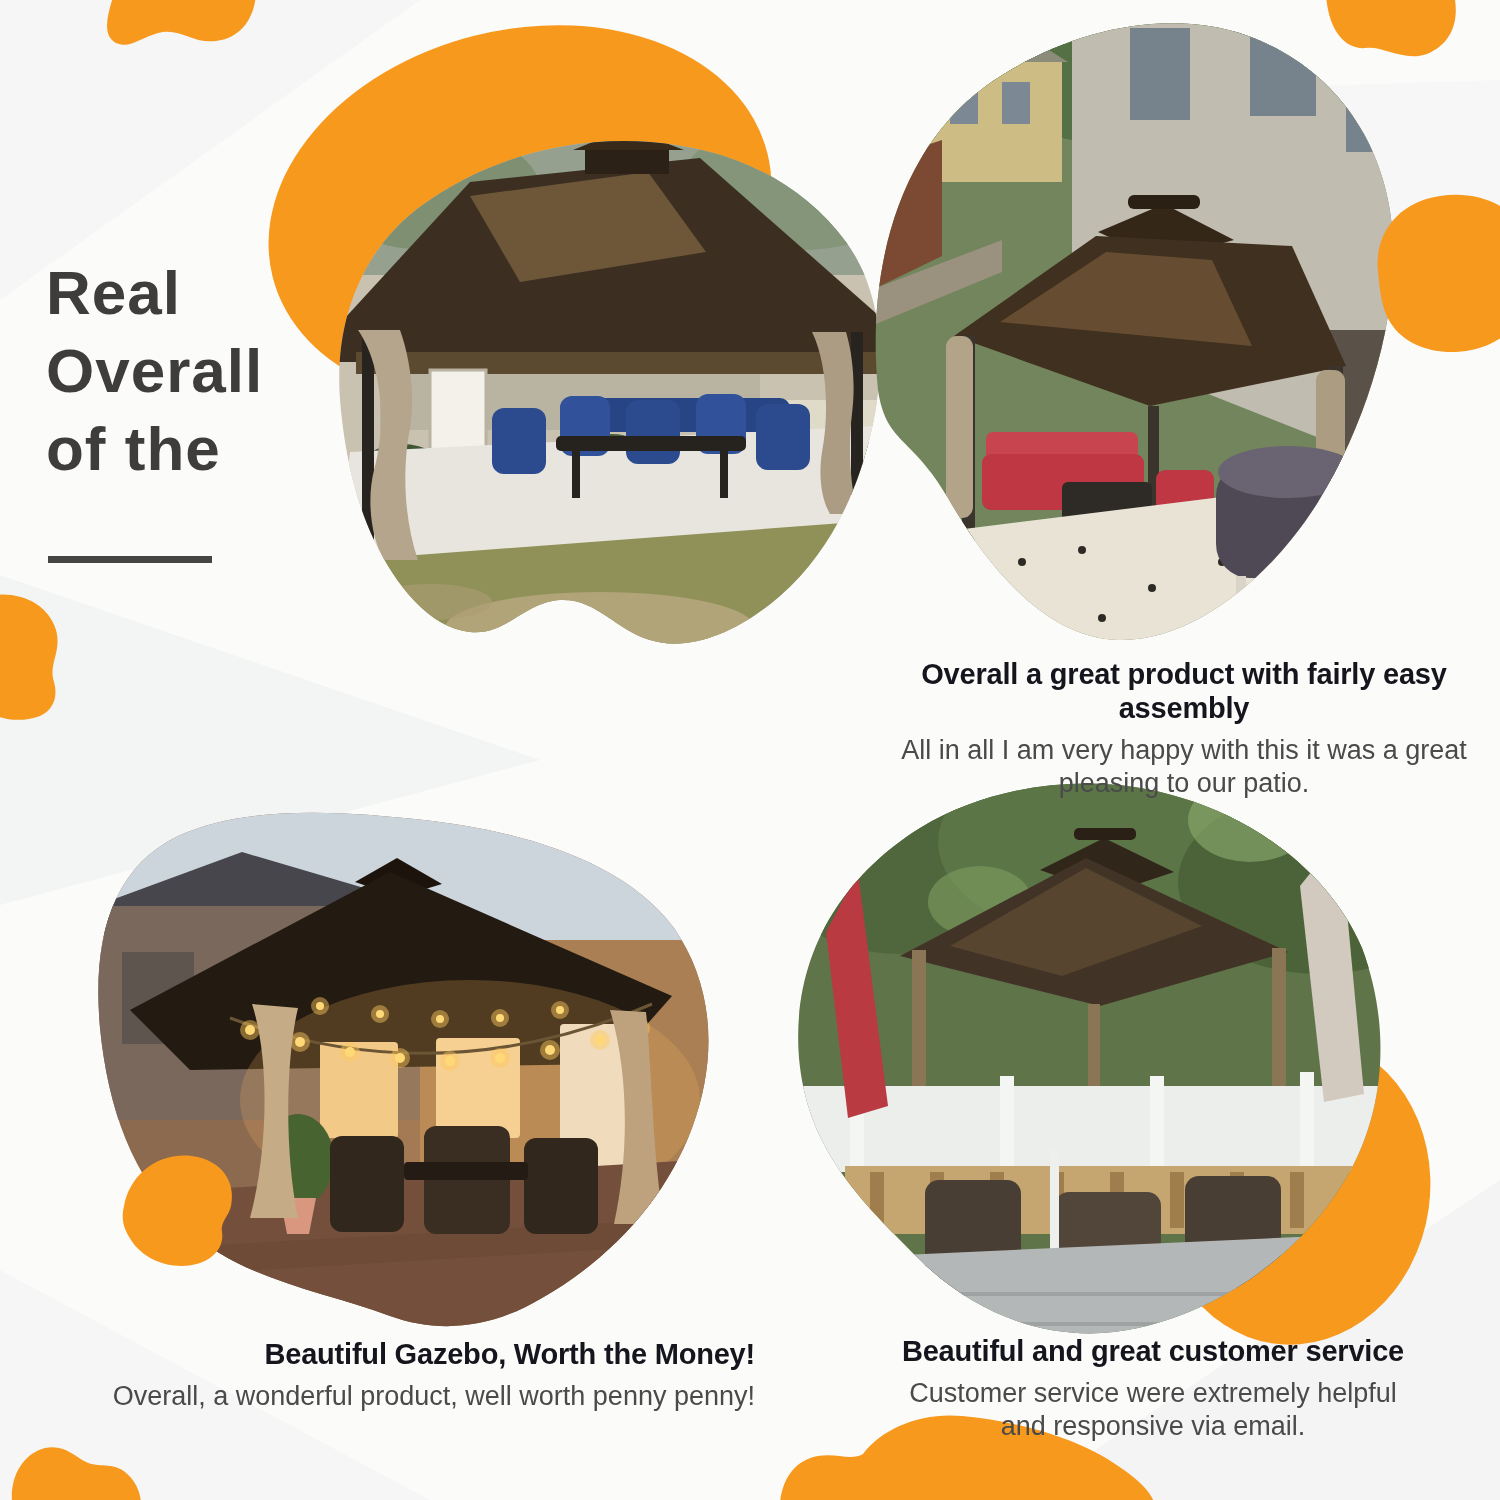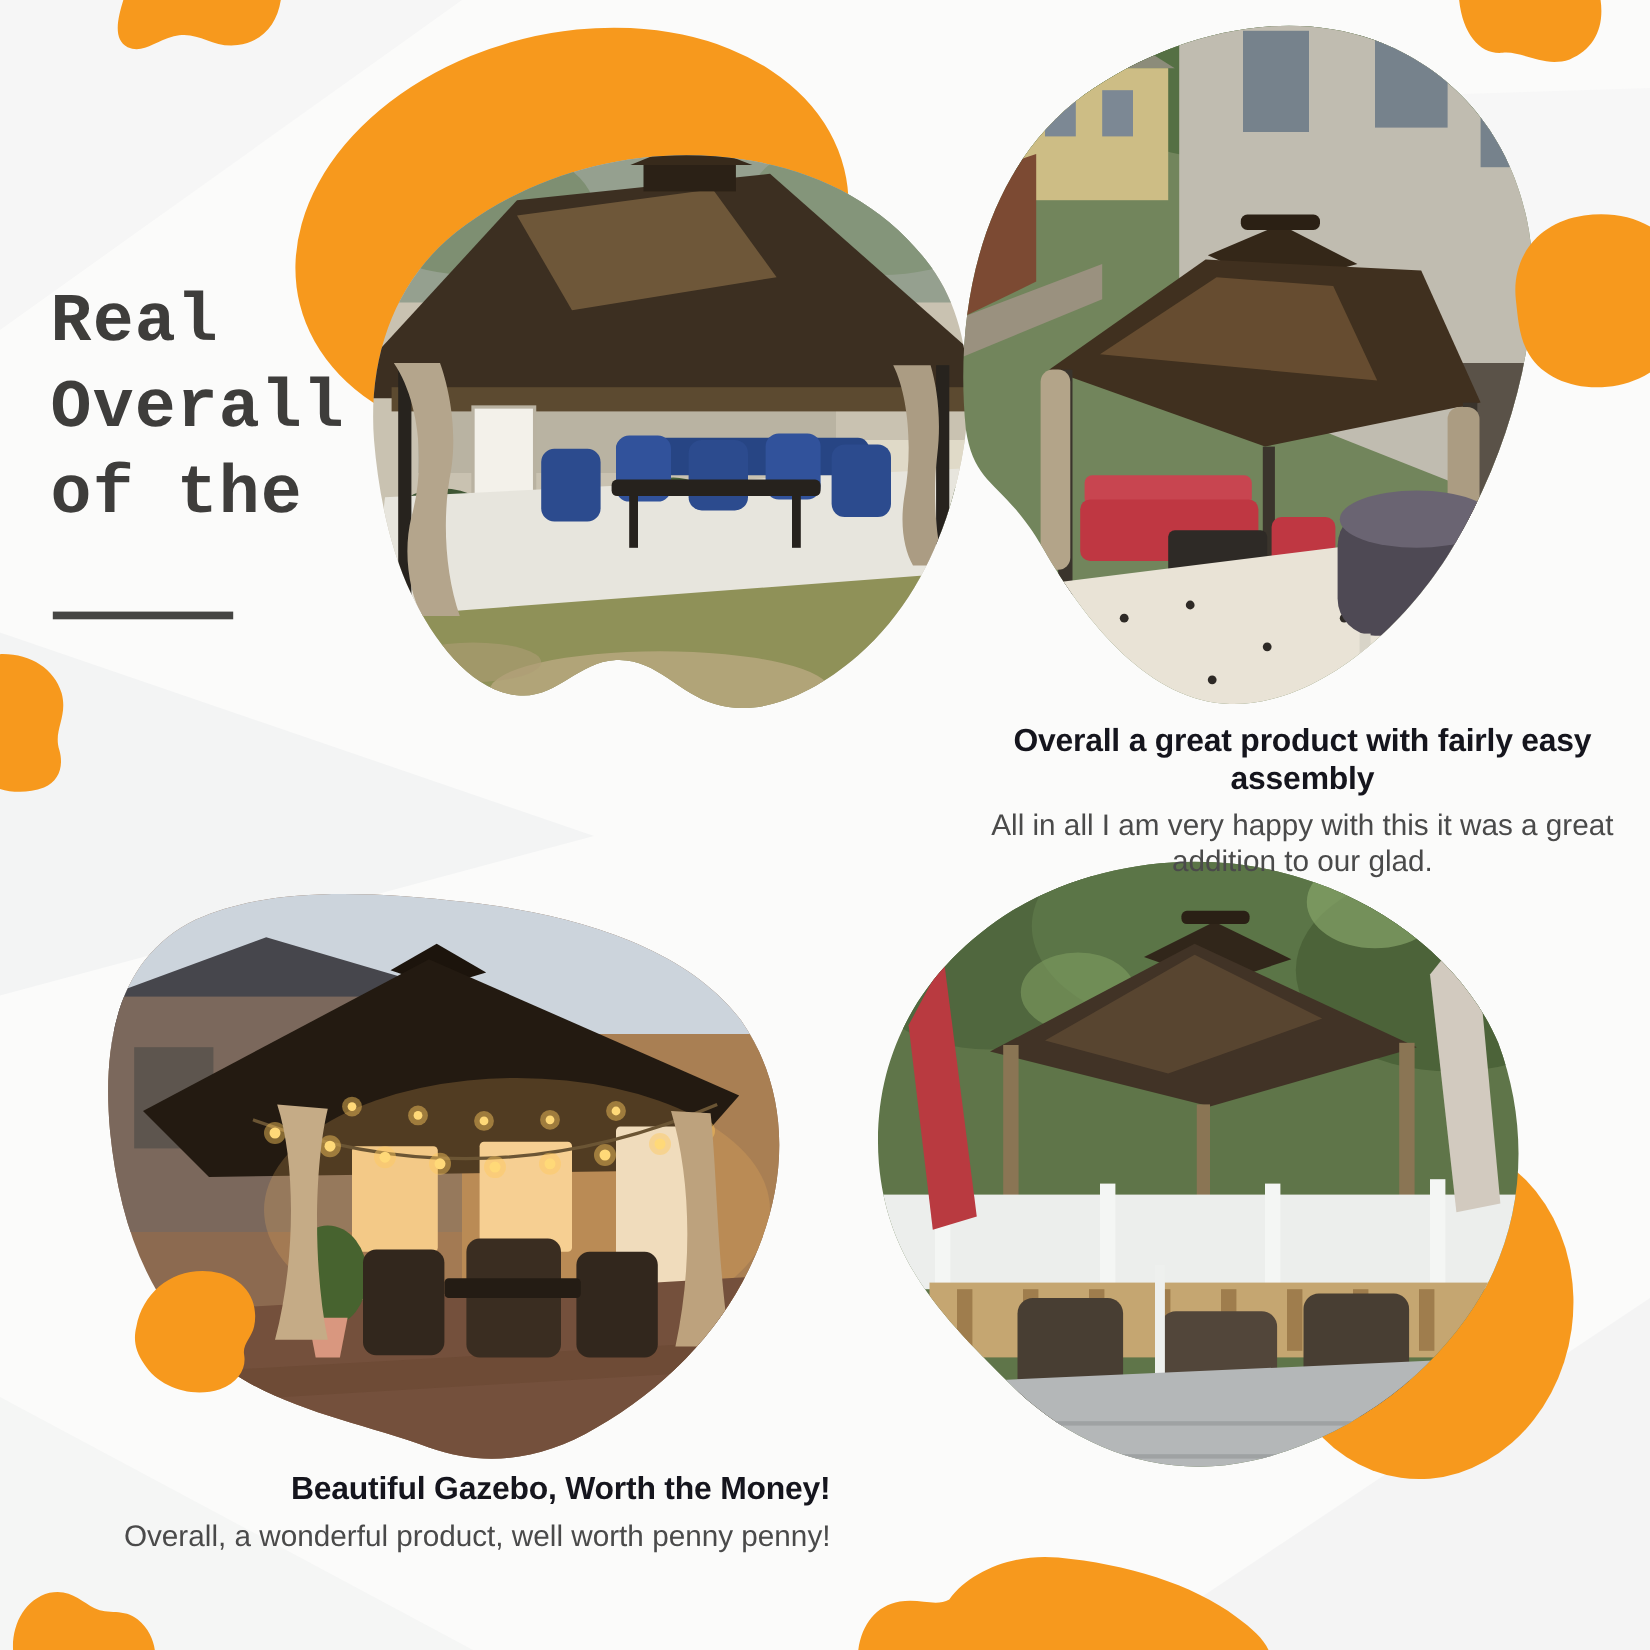--- a/index.html
+++ b/index.html
@@ -6,21 +6,21 @@
   body{
     width:1500px;height:1500px;position:relative;overflow:hidden;
     background:#fbfbfa;
     font-family:"Liberation Sans", sans-serif;
   }
   .stage{position:absolute;inset:0;}
   svg.art{position:absolute;left:0;top:0;width:1500px;height:1500px;display:block;}
 
   .main-title{
     position:absolute;left:46px;top:212px;width:340px;
-    font-family:Liberation Mono, monospace;
+    font-family:Liberation Sans, sans-serif;
     font-weight:700;font-size:62px;line-height:78px;
     color:#3e3d3b;letter-spacing:1px;z-index:5;
   }
   .main-title span{display:block;}
   .title-underline{
     position:absolute;left:48px;top:556px;width:164px;height:7px;
     background:#454543;z-index:5;
   }
 
   .review{position:absolute;text-align:center;z-index:6;}
@@ -300,25 +300,32 @@
   <span>Overall</span>
   <span>of the</span>
 </h1>
 <div class="title-underline"></div>
 
 
 <div class="review review-2">
   <p class="rtitle">Overall a great product with fairly easy assembly</p>
   <p class="rbody">
     <span style="display:block">All in all I am very happy with this it was a great</span>
-    <span style="display:block">addition to our glad.</span>
+    <span style="display:block">pleasing to our patio.</span>
   </p>
 </div>
 
 <div class="review review-3">
   <p class="rtitle">Beautiful Gazebo, Worth the Money!</p>
   <p class="rbody">
     <span style="display:block">Overall, a wonderful product, well worth penny penny!</span>
   </p>
 </div>
 
-
+<div class="review review-4">
+  <p class="rtitle">Beautiful and great customer service</p>
+  <p class="rbody">
+    <span style="display:block">Customer service were extremely helpful</span>
+    <span style="display:block">and responsive via email.</span>
+  </p>
 </div>
 
+</div>
+
 </body></html>

